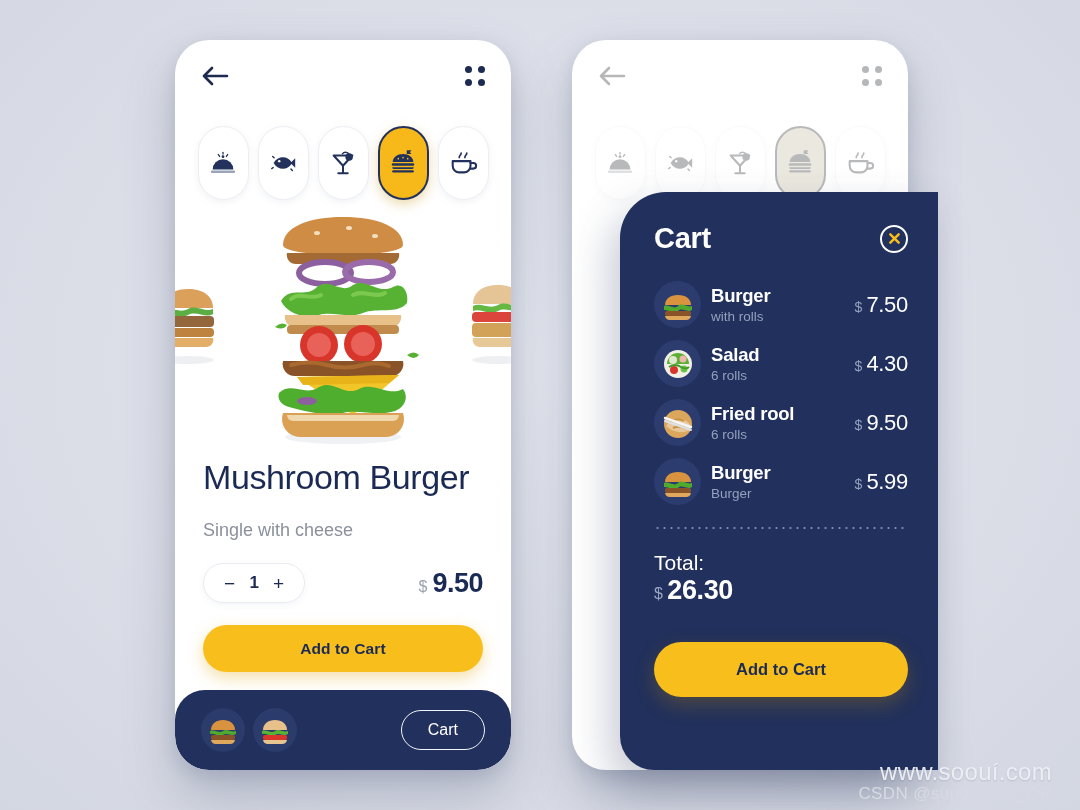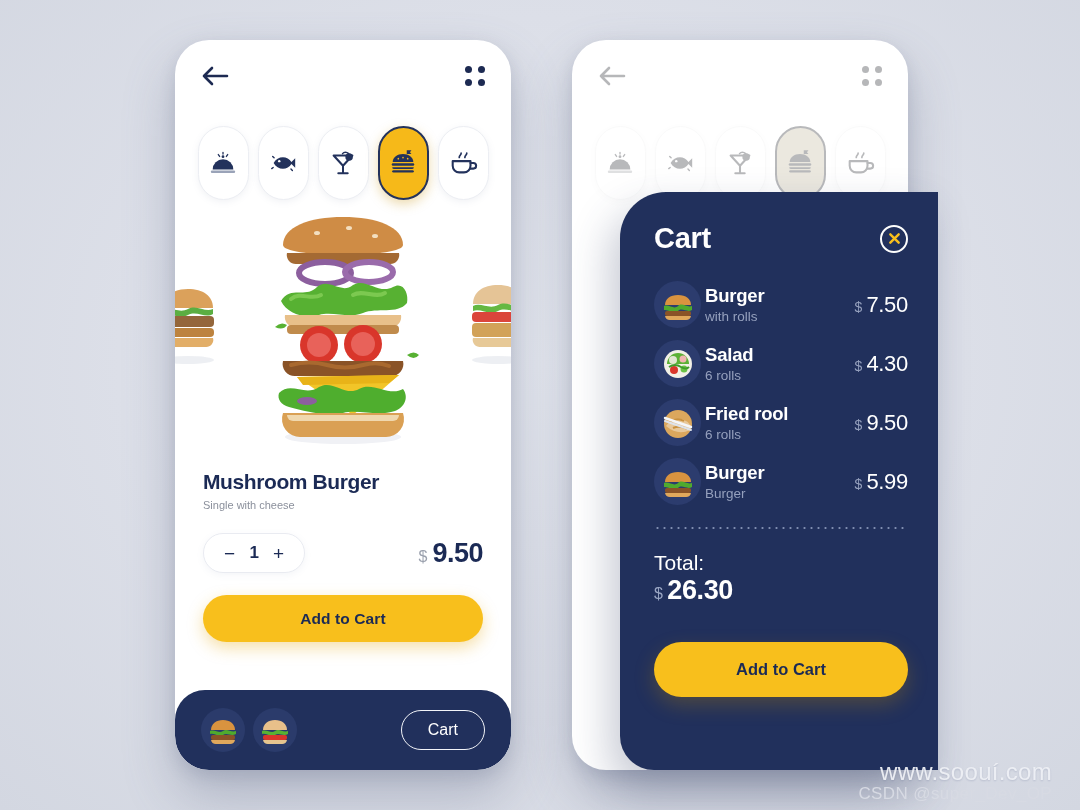--- a/index.html
+++ b/index.html
@@ -76,25 +76,25 @@
   .hero .side {
     position: absolute; top: 42px;
     width: 74px; height: 118px; opacity: .92;
   }
   .hero .side.l { left: -24px; }
   .hero .side.r { right: -24px; }
 
   
   .info { padding: 6px 28px 0; }
   .p-title {
-    font-size: 21px; font-weight: 700; color: #1b2a55;
-    letter-spacing: -.4px; line-height: 1.15; margin-top: 12px;
+    font-size: 34px; font-weight: 400; color: #1b2a55;
+    letter-spacing: -.4px; line-height: 1.15;
   }
   .p-sub {
-    font-size: 11px; color: #8b909c; margin-top: 5px; font-weight: 400;
+    font-size: 18px; color: #8b909c; margin-top: 23px; font-weight: 400;
   }
   .row-qty {
     display: flex; align-items: center; justify-content: space-between;
     margin-top: 22px;
   }
   .stepper {
     display: flex; align-items: center; gap: 14px;
     border: 1.5px px solid #e9ebf1; border: 1.5px solid #e9ebf1;
     border-radius: 24px;
     padding: 9px 20px;
@@ -178,21 +178,21 @@
 
   .cart-list { display: flex; flex-direction: column; gap: 12px; }
   .cart-item { display: flex; align-items: center; }
   .ci-thumb {
     width: 47px; height: 47px; border-radius: 50%;
     background: #2c3c6e;
     display: flex; align-items: center; justify-content: center;
     flex: 0 0 47px; overflow: hidden;
   }
   .ci-thumb svg { width: 38px; height: 38px; }
-  .ci-text { margin-left: 4px; flex: 1 1 auto; }
+  .ci-text { margin-left: 10px; flex: 1 1 auto; }
   .ci-name { color: #fff; font-size: 18.5px; font-weight: 700; letter-spacing: -.2px; }
   .ci-desc { color: #95a0bd; font-size: 13.5px; margin-top: 2px; }
   .ci-price { display: flex; align-items: baseline; gap: 4px; }
   .ci-cur { color: #95a0bd; font-size: 14px; font-weight: 500; }
   .ci-amt { color: #fff; font-size: 22px; font-weight: 500; letter-spacing: -.3px; }
 
   .divider-dots {
     height: 2px; margin: 22px 0 0;
     background-image: radial-gradient(circle, #7f8db0 1px, transparent 1.2px);
     background-size: 7px 2px; background-repeat: repeat-x;

